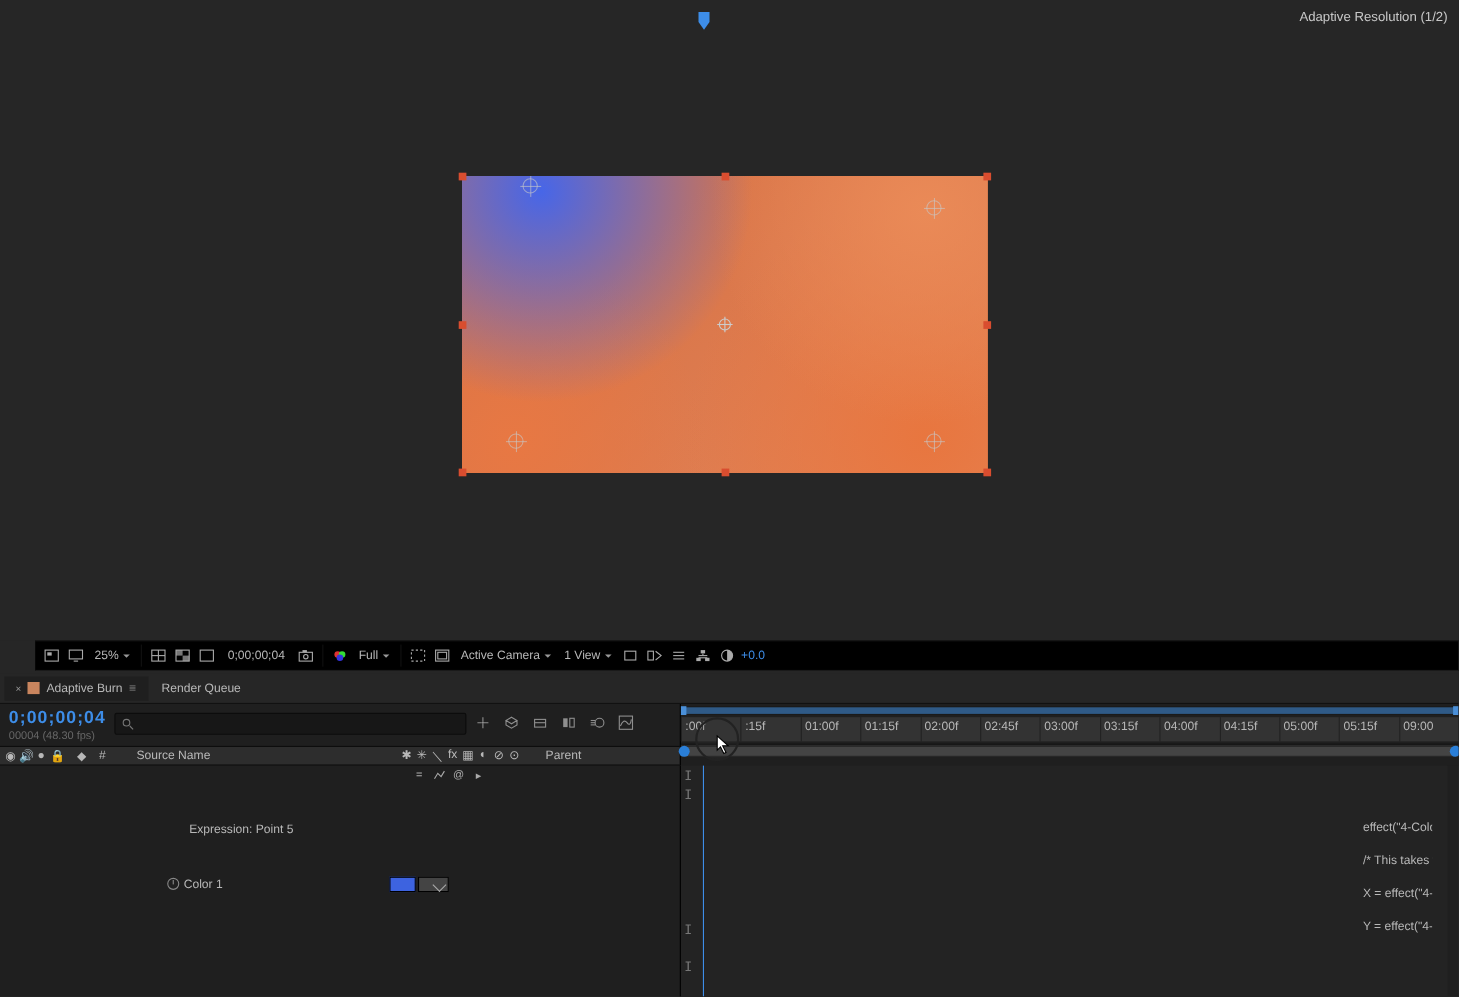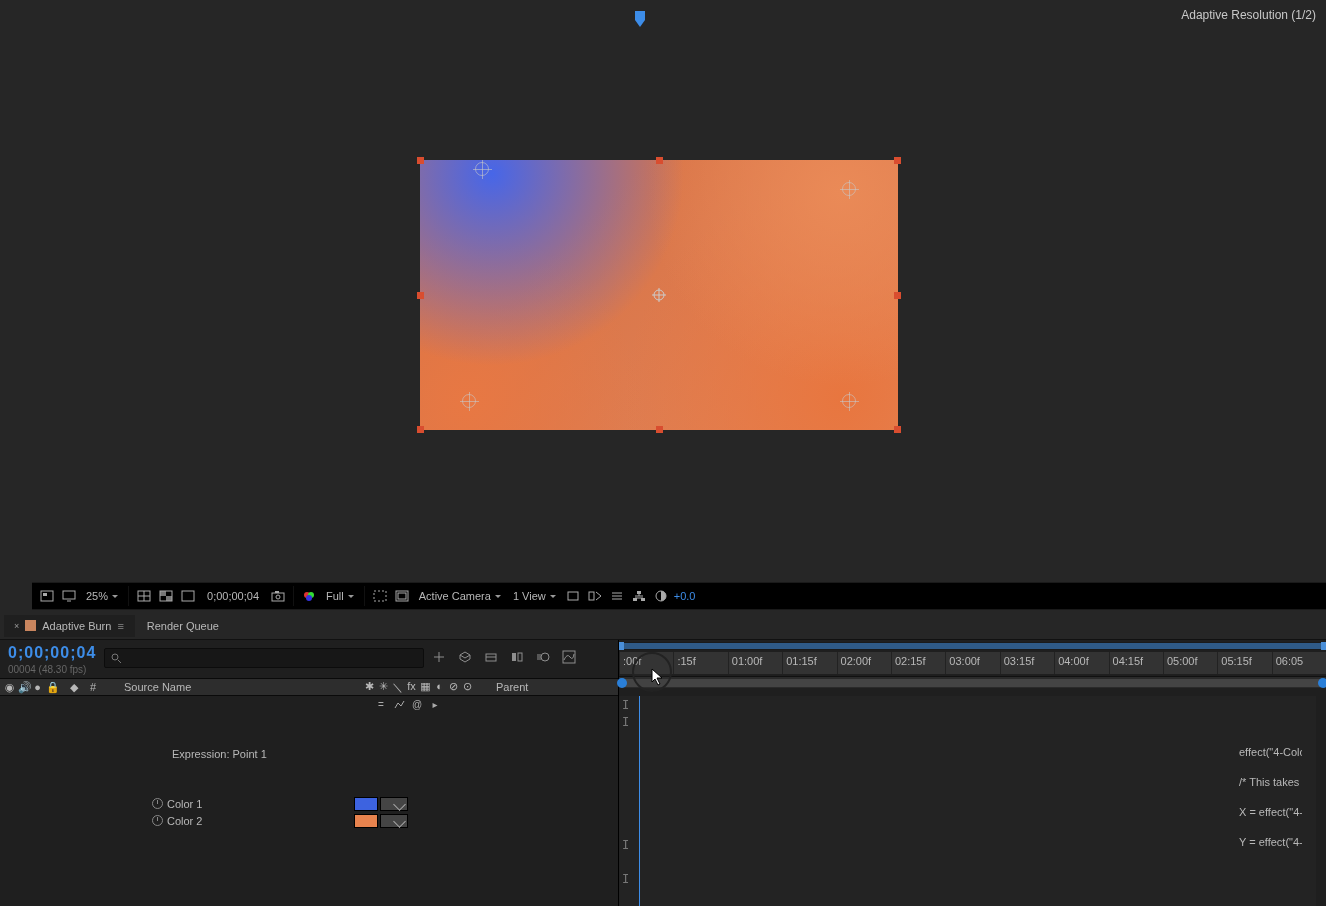--- a/index.html
+++ b/index.html
@@ -342,54 +342,48 @@
             <svg width="11" height="11">
               <path d="M1 9 L4 4 L7 7 L10 2" fill="none" stroke="#aaa"></path>
             </svg>
           </span>
         <span>@</span>
         <span>▸</span>
       </span>
     </div>
     <div class="row" style="height:82px;align-items:center">
       <span class="indent" style="width:172px"></span>
-      <span class="prop-name">Expression: Point 1</span>
+      <span class="prop-name">Expression: Point 5</span>
     </div>
     <div class="row">
       <span class="indent" style="width:152px"></span>
       <span class="stopwatch"></span>
       <span class="prop-name">Color 1</span>
       <span class="prop-val"><span class="swatch" style="background:#3d63e0"></span><span class="eyedrop"></span></span>
-    </div>
-    <div class="row">
-      <span class="indent" style="width:152px"></span>
-      <span class="stopwatch"></span>
-      <span class="prop-name">Color 2</span>
-      <span class="prop-val"><span class="swatch" style="background:#e8834e"></span><span class="eyedrop"></span></span>
     </div>
   </div>
 
   <div class="ruler-wrap">
     <div class="workarea">
       <div class="workarea-bar"></div>
     </div>
     <div class="ruler">
       <div class="tick">:00f</div>
       <div class="tick">:15f</div>
       <div class="tick">01:00f</div>
       <div class="tick">01:15f</div>
       <div class="tick">02:00f</div>
-      <div class="tick">02:15f</div>
+      <div class="tick">02:45f</div>
       <div class="tick">03:00f</div>
       <div class="tick">03:15f</div>
       <div class="tick">04:00f</div>
       <div class="tick">04:15f</div>
       <div class="tick">05:00f</div>
       <div class="tick">05:15f</div>
-      <div class="tick">06:05</div>
+      <div class="tick">09:00</div>
     </div>
     <div class="zoom-bar">
       <div class="zoom-thumb"></div>
     </div>
   </div>
 
   <div class="tracks">
     <div class="playhead"></div>
     <div class="track-row">
         <span class="ibeam">I</span>

